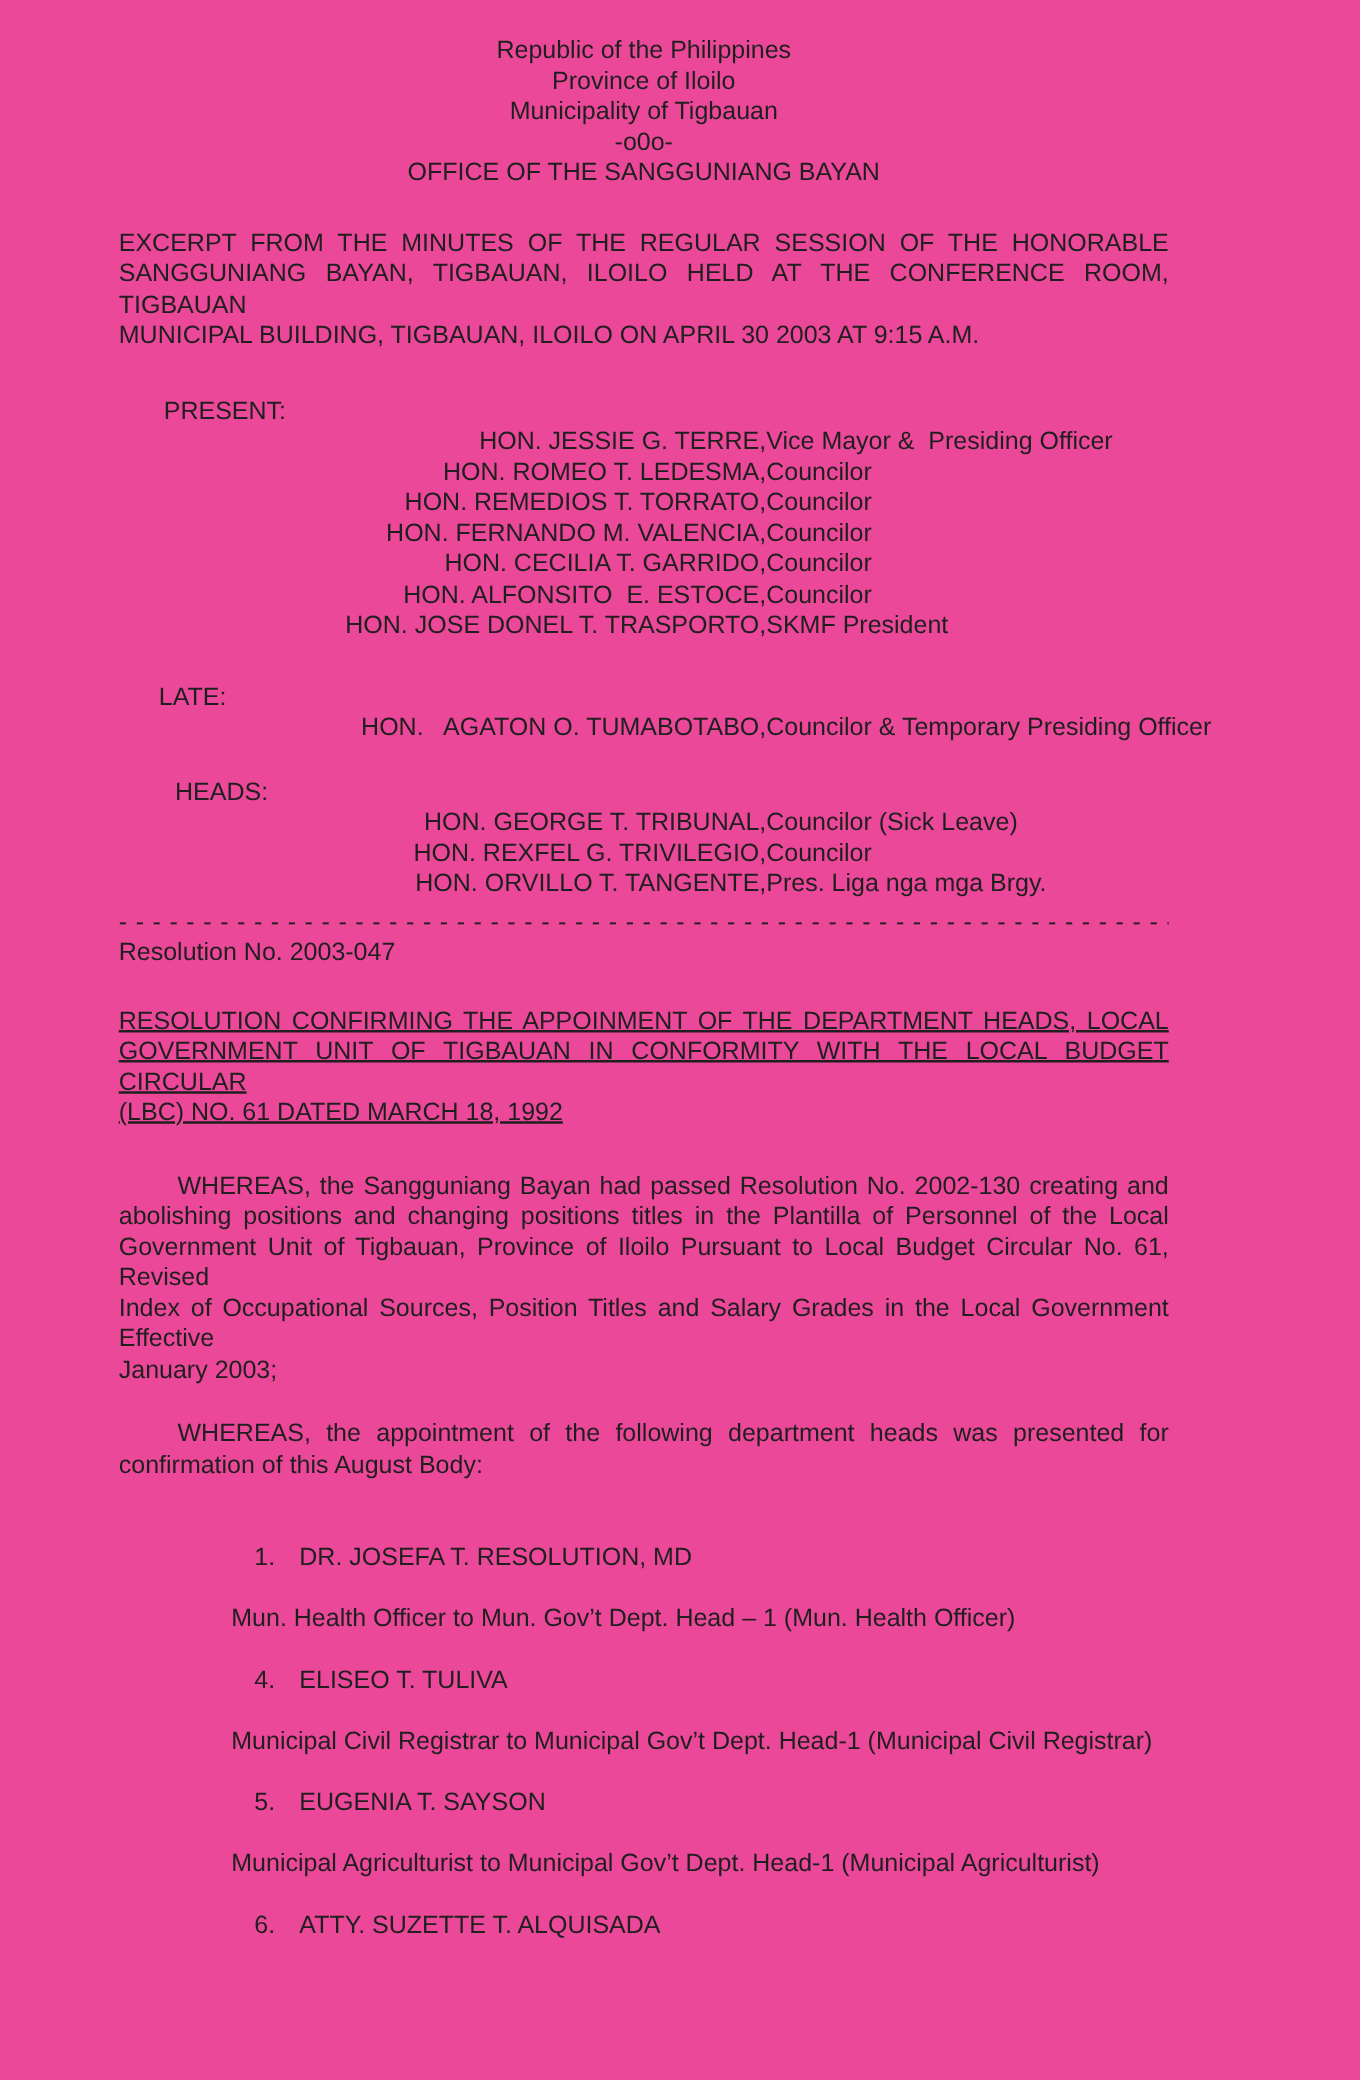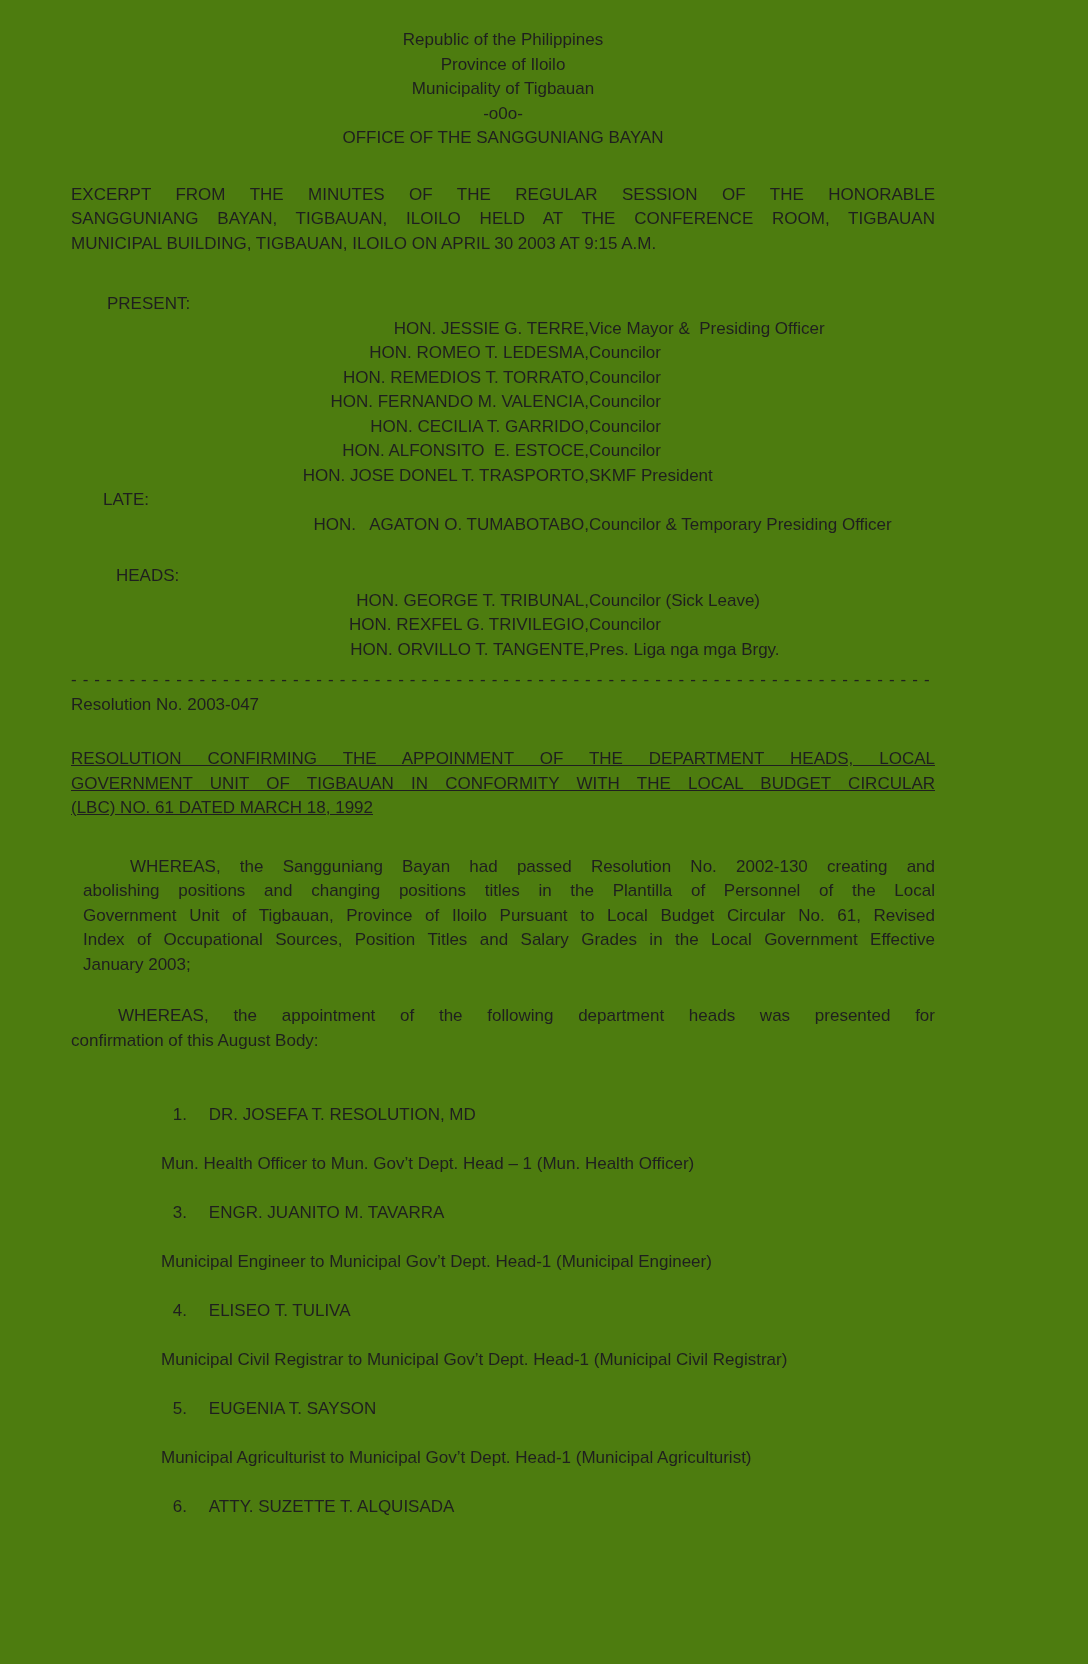--- a/index.html
+++ b/index.html
@@ -2,58 +2,58 @@
 <html><head>
 <meta charset="utf-8">
 <style>
   html,body { margin:0; padding:0; background:#ffffff; }
   .page {
     position:relative;
     width:1088px;
     height:1664px;
     box-sizing:border-box;
     margin:0 auto;
-    background:#4d7c0f;
+    background:#ec4899;
     color:#1f1f1f;
     font-family:"Liberation Sans","DejaVu Sans",sans-serif;
-    font-size:17px;
+    font-size:20px;
     line-height:24.5px;
-    padding:28px 153px 0 71px;
+    padding:28px 153px 0 95px;
     overflow:hidden;
   }
   .doc-header { text-align:center; }
   .doc-header div { white-space:pre; }
 
   
   .jline { text-align:justify; text-align-last:justify; }
   .jline.last { text-align:center; text-align-last:left; }
   .indent1 { text-indent:47px; }
 
   .excerpt   { margin-top:32px; }
 
   .sec-present { margin-top:36px; }
-  .sec-late    { }
+  .sec-late    { margin-top:33px; }
   .sec-absent  { margin-top:27px; }
   .sec-label.present { padding-left:36px; }
   .sec-label.late    { padding-left:32px; }
   .sec-label.absent  { padding-left:45px; }
 
   .member { display:flex; padding-left:70px; white-space:pre; }
   .member .mname { width:448px; flex:none;text-align:right; }
   .member .mpos  { flex:1 1 auto; }
 
   .separator {
     margin-top:6px;
     white-space:nowrap;
     overflow:hidden;
     word-spacing:1.3px;
   }
   .res-number { text-align:left; }
   .res-title  { margin-top:30px;text-decoration:underline; }
-  .whereas1   { margin-top:34px;margin-left:12px; }
+  .whereas1   { margin-top:34px; }
   .whereas2   { margin-top:27px; }
 
   .appointments { margin-top:25px; }
   .appt-line1 { padding-left:64px; white-space:pre; }
   .appt-line1 .num { display:inline-block; width:36px; }
   .appt-desc  { padding-left:90px; white-space:pre; }
 </style>
 </head>
 <body>
 
@@ -155,26 +155,20 @@
   <div class="appointments">
 
     <div class="appt">
       <div class="appt-line1">
         <span class="num">1.</span><span>DR. JOSEFA T. RESOLUTION, MD</span>
       </div>
       <div class="appt-desc">Mun. Health Officer to Mun. Gov’t Dept. Head – 1 (Mun. Health Officer)</div>
     </div>
 
 
-    <div class="appt">
-      <div class="appt-line1">
-        <span class="num">3.</span><span>ENGR. JUANITO M. TAVARRA</span>
-      </div>
-      <div class="appt-desc">Municipal Engineer to Municipal Gov’t Dept. Head-1 (Municipal Engineer)</div>
-    </div>
 
     <div class="appt">
       <div class="appt-line1">
         <span class="num">4.</span><span>ELISEO T. TULIVA</span>
       </div>
       <div class="appt-desc">Municipal Civil Registrar to Municipal Gov’t Dept. Head-1 (Municipal Civil Registrar)</div>
     </div>
 
     <div class="appt">
       <div class="appt-line1">

